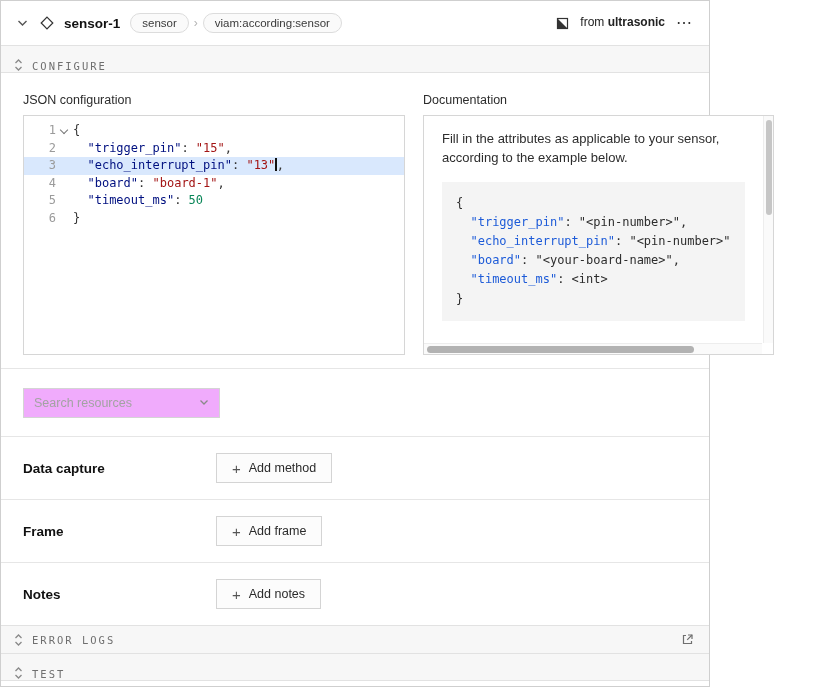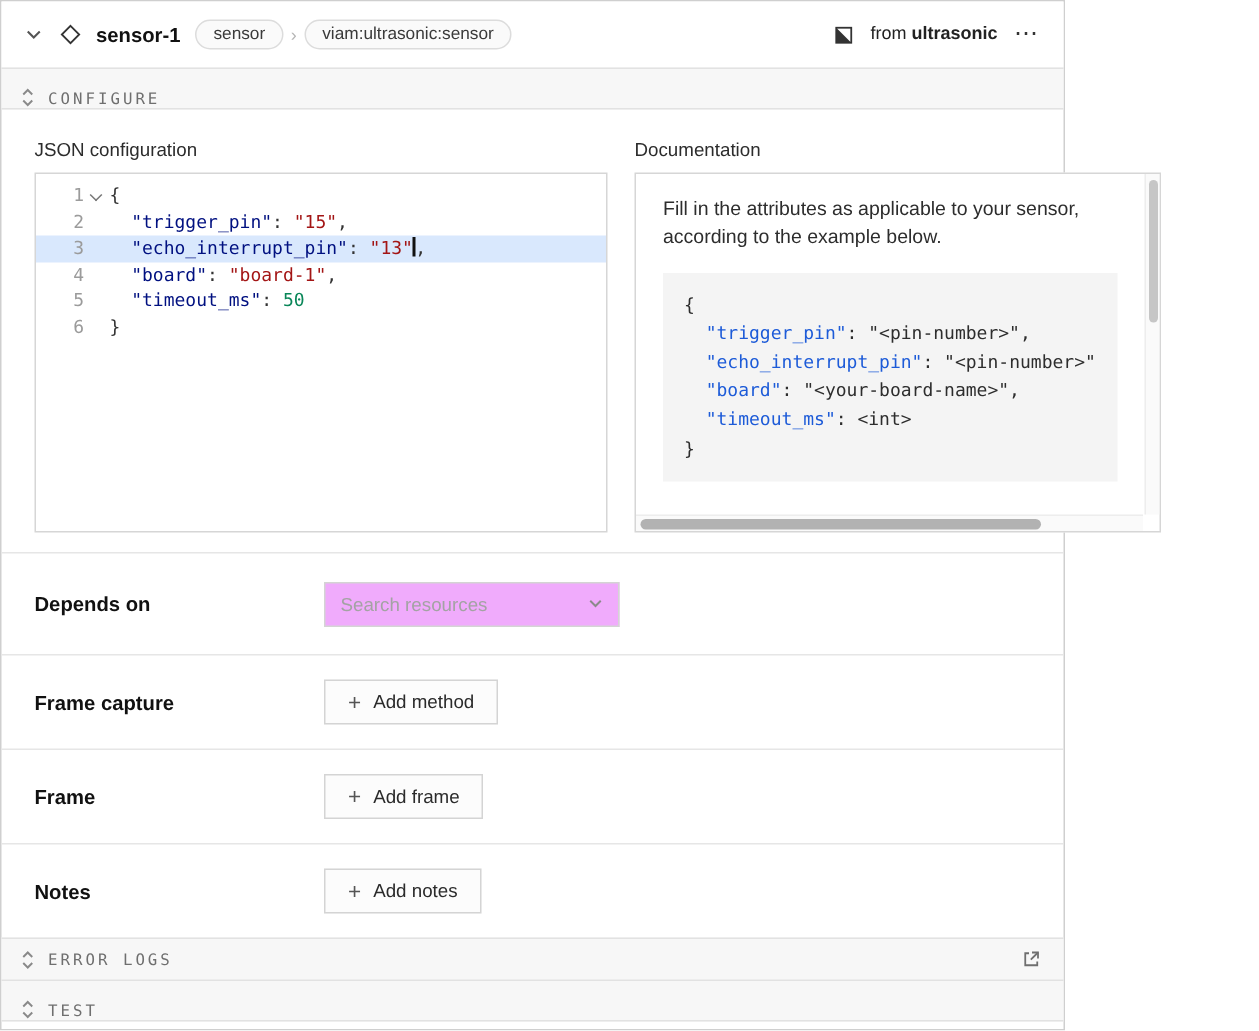--- a/index.html
+++ b/index.html
@@ -79,21 +79,21 @@
         </svg>
     </span>
     <span class="icon-btn">
       <svg width="14" height="14" viewBox="0 0 14 14">
           <path d="M7 1.2 L12.8 7 L7 12.8 L1.2 7 Z" fill="none" stroke="#333" stroke-width="1.2"></path>
         </svg>
     </span>
     <span class="hdr-title">sensor-1</span>
     <span class="badge">sensor</span>
     <span class="badge-sep">›</span>
-    <span class="badge">viam:ultrasonic:sensor</span>
+    <span class="badge">viam:according:sensor</span>
     <div class="hdr-right">
       <span class="icon-btn">
         <svg width="13" height="13" viewBox="0 0 13 13">
             <rect x="1.5" y="1.5" width="10" height="10" fill="none" stroke="#333" stroke-width="1.2"></rect>
             <path d="M1.5 11.5 L1.5 1.5 L11.5 11.5 Z" fill="#333"></path>
           </svg>
       </span>
       <span class="from-text">
         <span>from</span>
         <span class="bold">ultrasonic</span>
@@ -159,33 +159,32 @@
             <div class="docs-vthumb"></div>
           </div>
         <div class="docs-hscroll">
             <div class="docs-hthumb"></div>
           </div>
       </div>
     </div>
   </div>
 
   <div class="section-row row-tall">
-    <div class="row-label">Depends on</div>
     <div class="select">
       <input type="text" placeholder="Search resources" style="">
       <span>
         <svg width="10" height="7" viewBox="0 0 10 7">
             <polyline points="1.5,1.5 5,5 8.5,1.5" fill="none" stroke="#8a8a8a" stroke-width="1.3"></polyline>
           </svg>
       </span>
     </div>
   </div>
 
   <div class="section-row row-std">
-    <div class="row-label">Frame capture</div>
+    <div class="row-label">Data capture</div>
     <button class="btn">
       <span class="plus">+</span>
       <span>Add method</span>
     </button>
   </div>
 
   <div class="section-row row-std">
     <div class="row-label">Frame</div>
     <button class="btn">
       <span class="plus">+</span>

